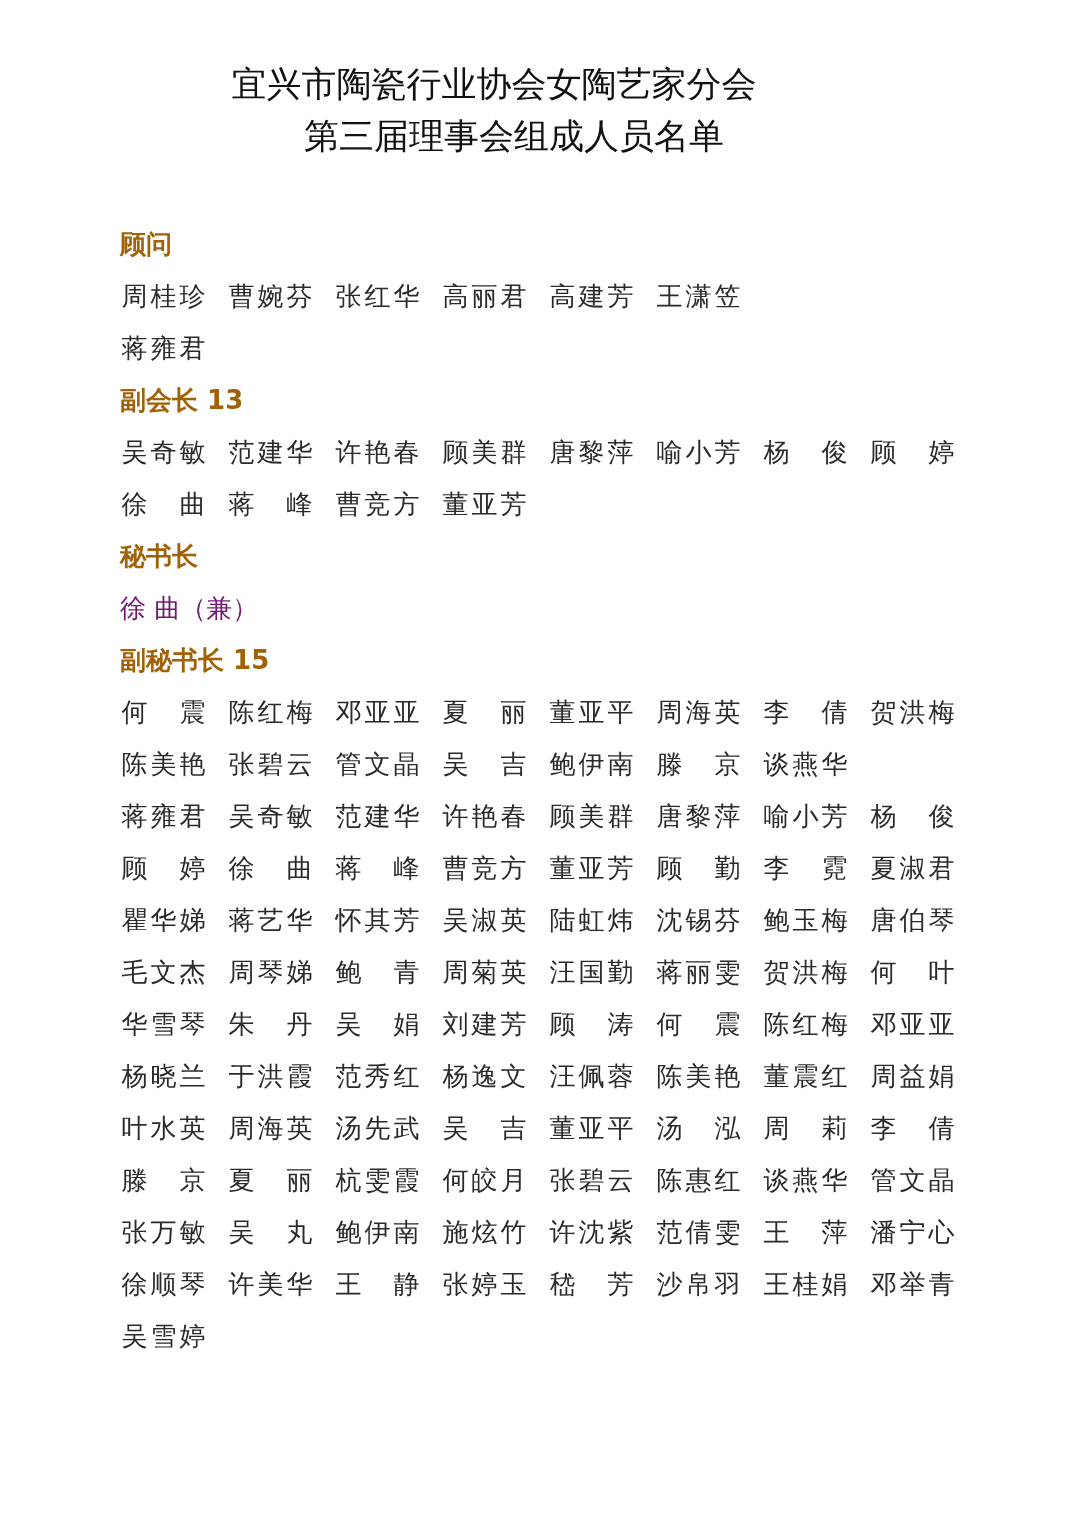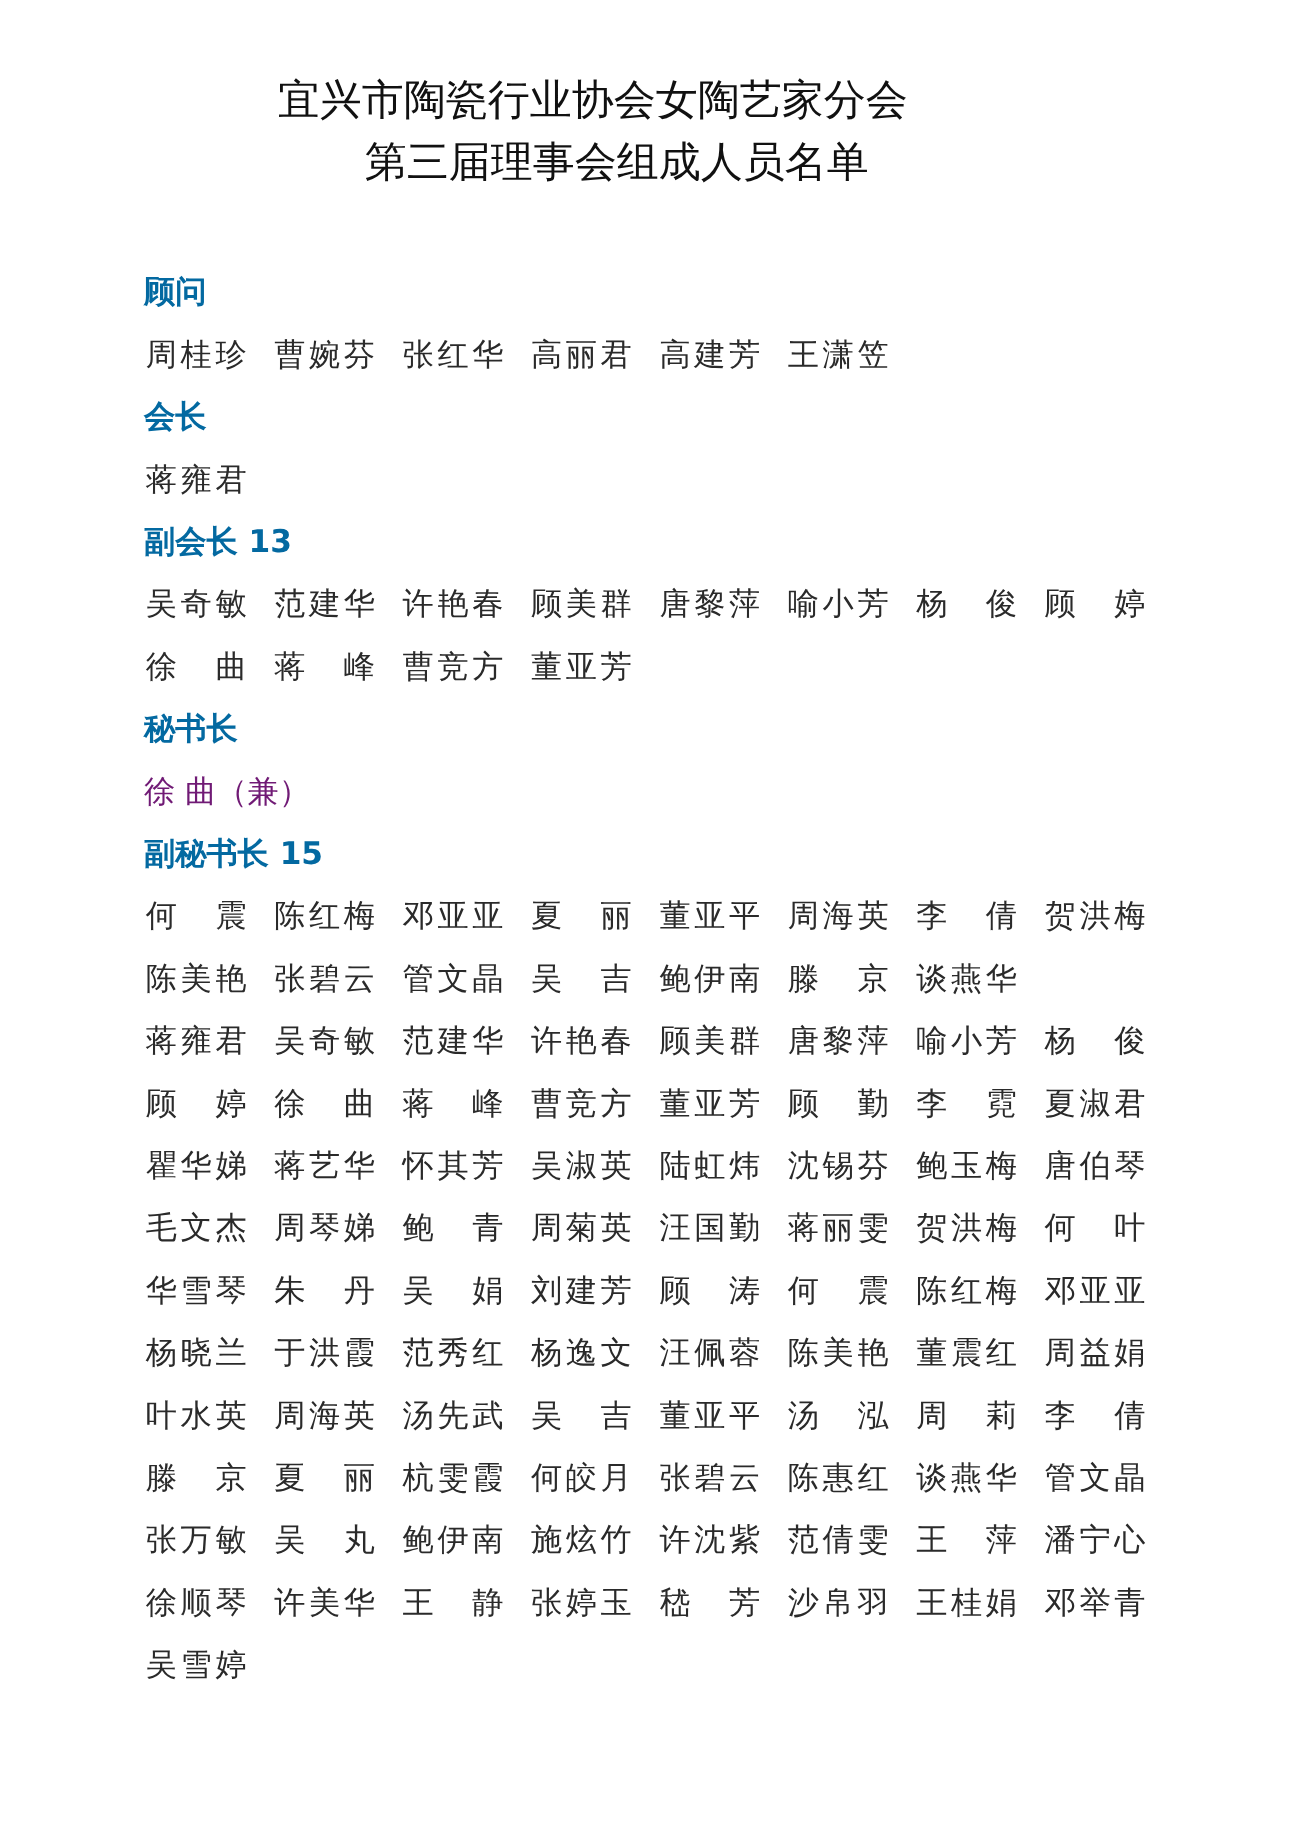--- a/index.html
+++ b/index.html
@@ -31,21 +31,21 @@
 
     .content {
       position: absolute;
       left: 120px;
       top: 224px;
       width: 860px;
     }
     .section-heading {
       font-size: 26px;
       font-weight: bold;
-      color: #0369a1;
+      color: #a16207;
       height: 52px;
       line-height: 40px;
       white-space: nowrap;
     }
     .name-row {
       display: flex;
       flex-wrap: wrap;
       width: 860px;
       row-gap: 0;
     }
@@ -107,21 +107,20 @@
           <span class="ch">芳</span>
         </div>
         <div class="name">
           <span class="ch">王</span>
           <span class="ch">潇</span>
           <span class="ch">笠</span>
         </div>
       </div>
   </div>
   <div class="section">
-    <div class="section-heading">会长</div>
     <div class="name-row">
         <div class="name">
           <span class="ch">蒋</span>
           <span class="ch">雍</span>
           <span class="ch">君</span>
         </div>
       </div>
   </div>
   <div class="section">
     <div class="section-heading">副会长 13</div>

